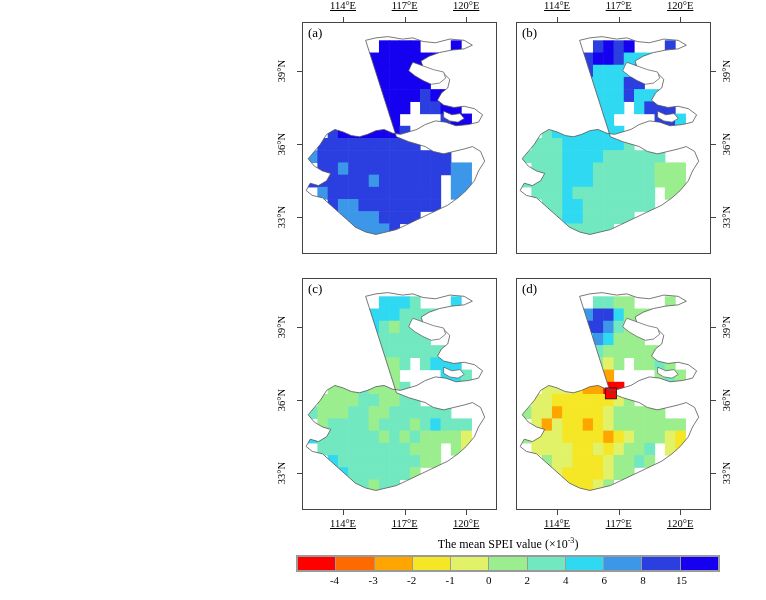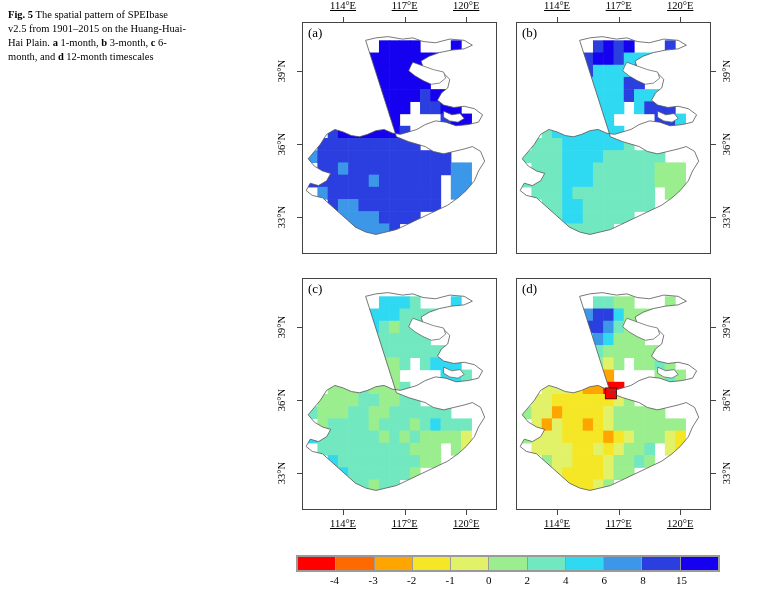--- a/index.html
+++ b/index.html
@@ -53,24 +53,20 @@
   .cseg:last-child{border-right:none;}
   .ctick{
     position:absolute;top:38px;font-size:11px;transform:translateX(-50%);
   }
 </style>
 </head>
 <body>
 
 <div id="figure-root">
 
-  <div class="caption">
-    <b>Fig. 5</b>
-    <span>The spatial pattern of SPEIbase v2.5 from 1901–2015 on the Huang-Huai-Hai Plain. </span><b>a</b><span> 1-month, </span><b>b</b><span> 3-month, </span><b>c</b><span> 6-month, and </span><b>d</b><span> 12-month timescales</span>
-  </div>
 
   <div class="panels" id="panels-container">
       <div class="panel" style="left: 52px; top: 22px; width: 195px; height: 232px;">
         <div class="panel-frame"></div>
         <div class="panel-label">(a)</div>
         <svg width="195" height="232" class="panel-map">
           <defs>
             <clipPath id="clip-a">
               <polygon points="63.63,18.32 73.89,15.87 86.21,14.65 100.58,17.09 110.84,15.87 121.11,19.54 133.42,20.76 147.79,17.09 162.16,18.32 170.37,23.20 162.16,26.86 149.84,28.08 137.53,30.53 127.26,34.19 119.05,39.07 121.11,45.18 129.32,48.84 141.63,51.28 147.79,57.39 145.74,65.94 139.58,70.82 135.47,78.15 141.63,83.03 151.89,85.47 162.16,84.25 172.42,86.69 180.63,92.80 176.53,100.13 166.26,102.57 153.95,103.79 143.68,100.13 133.42,98.91 123.16,102.57 114.95,107.45 106.74,109.89 98.53,112.34 90.32,111.12 82.11,107.45 73.89,108.67 65.68,112.34 57.47,114.78 49.26,113.56 41.05,109.89 32.84,107.45 24.63,112.34 18.47,122.11 12.32,129.43 6.16,136.76 12.32,144.08 20.53,148.97 28.74,151.41 24.63,158.74 16.42,163.62 8.21,161.18 4.11,168.51 10.26,173.39 20.53,175.83 28.74,183.16 36.95,190.48 45.16,197.81 53.37,205.14 63.63,210.02 73.89,212.46 84.16,210.02 94.42,207.58 104.68,202.69 114.95,197.81 125.21,192.93 135.47,188.04 145.74,183.16 156.00,175.83 164.21,168.51 172.42,158.74 176.53,148.97 182.68,139.20 178.58,129.43 170.37,124.55 162.16,126.99 151.89,129.43 141.63,131.87 131.37,129.43 123.16,124.55 114.95,122.11 106.74,119.66 100.58,117.22 94.42,114.78"></polygon>
             </clipPath>
@@ -826,20 +822,21 @@
         <div class="tick tick-v" style="top: 48.8421px; right: -5px;"></div>
         <div class="axlab axlab-y" style="top: 48.8421px; left: 205px;">39°N</div>
         <div class="tick tick-v" style="top: 122.105px; right: -5px;"></div>
         <div class="axlab axlab-y" style="top: 122.105px; left: 205px;">36°N</div>
         <div class="tick tick-v" style="top: 195.368px; right: -5px;"></div>
         <div class="axlab axlab-y" style="top: 195.368px; left: 205px;">33°N</div>
       </div>
     </div>
 
   <div class="legend">
+    <div class="legend-title"><span>The mean SPEI value (×10</span><sup>-3</sup><span>)</span></div>
     <div class="cbar-outer">
       <div class="cbar" id="cbar">
           <div class="cseg" style="background: rgb(255, 0, 0);"></div>
           <div class="cseg" style="background: rgb(255, 106, 0);"></div>
           <div class="cseg" style="background: rgb(255, 165, 0);"></div>
           <div class="cseg" style="background: rgb(245, 230, 38);"></div>
           <div class="cseg" style="background: rgb(226, 242, 104);"></div>
           <div class="cseg" style="background: rgb(155, 238, 142);"></div>
           <div class="cseg" style="background: rgb(114, 232, 192);"></div>
           <div class="cseg" style="background: rgb(47, 217, 242);"></div>

